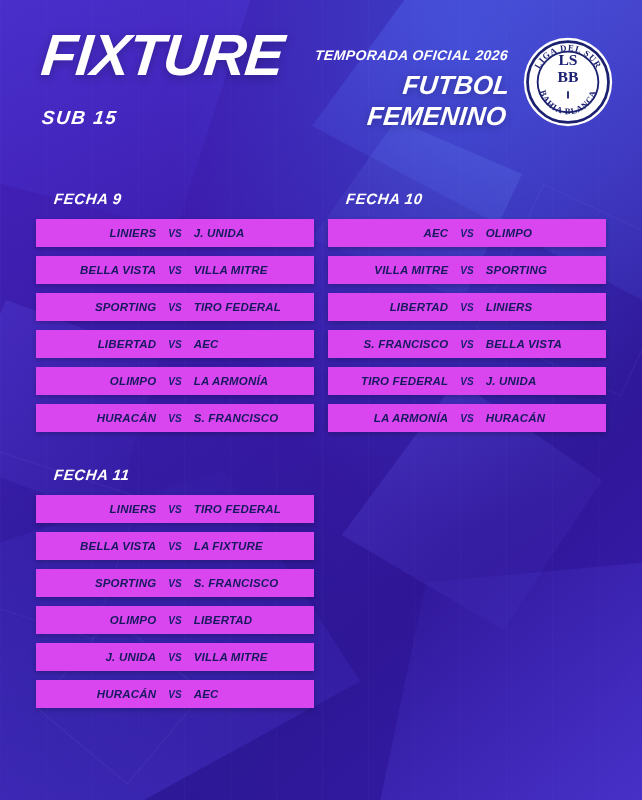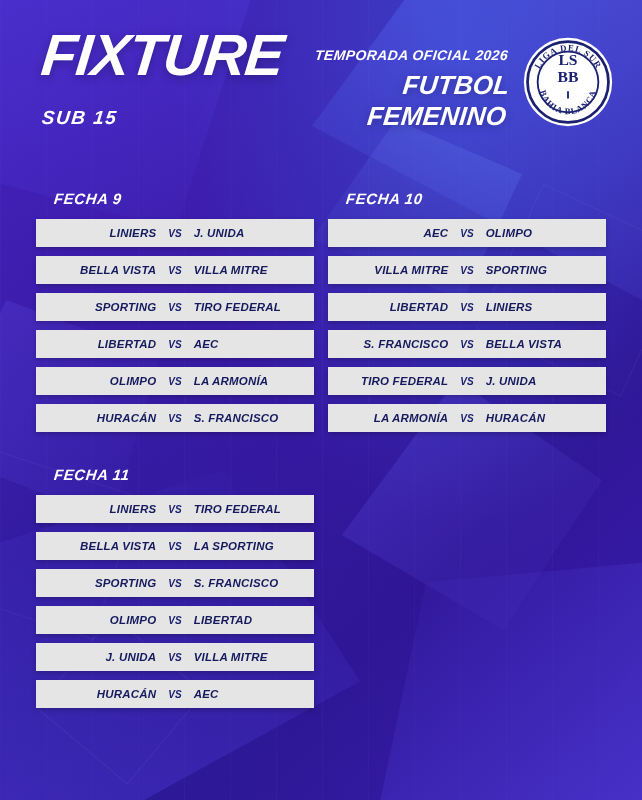--- a/index.html
+++ b/index.html
@@ -87,21 +87,21 @@
   .grid { display: flex; gap: 14px; margin-top: 58px; }
   .col { flex: 1 1 0; }
   .col.right { padding-top: 0; }
   .fecha-label {
     font-size: 15px; font-weight: 800; font-style: italic;
     letter-spacing: 0.6px; margin-bottom: 12px; margin-left: 18px;
     transform: skewX(-6deg); display:inline-block;
   }
   .matches { display: flex; flex-direction: column; gap: 9px; }
   .match {
-    background: #e5e5e5; color: #151a5e;
+    background: #d946ef; color: #151a5e;
     height: 28px; display: flex; align-items: center;
     box-shadow: 0 2px 5px rgba(0,0,0,0.22);
   }
   .team {
     flex: 1 1 0; font-size: 11.5px; font-weight: 800;
     font-style: italic; letter-spacing: 0.2px; white-space: nowrap;
     color: #151a5e;
   }
   .team.home { text-align: right; padding-right: 8px; }
   .team.away { text-align: left; padding-left: 8px; }
@@ -242,21 +242,21 @@
       <div class="fecha-label">FECHA 11</div>
       <div class="matches">
         <div class="match">
           <span class="team home">LINIERS</span>
           <span class="vs">VS</span>
           <span class="team away">TIRO FEDERAL</span>
         </div>
         <div class="match">
           <span class="team home">BELLA VISTA</span>
           <span class="vs">VS</span>
-          <span class="team away">LA SPORTING</span>
+          <span class="team away">LA FIXTURE</span>
         </div>
         <div class="match">
           <span class="team home">SPORTING</span>
           <span class="vs">VS</span>
           <span class="team away">S. FRANCISCO</span>
         </div>
         <div class="match">
           <span class="team home">OLIMPO</span>
           <span class="vs">VS</span>
           <span class="team away">LIBERTAD</span>

